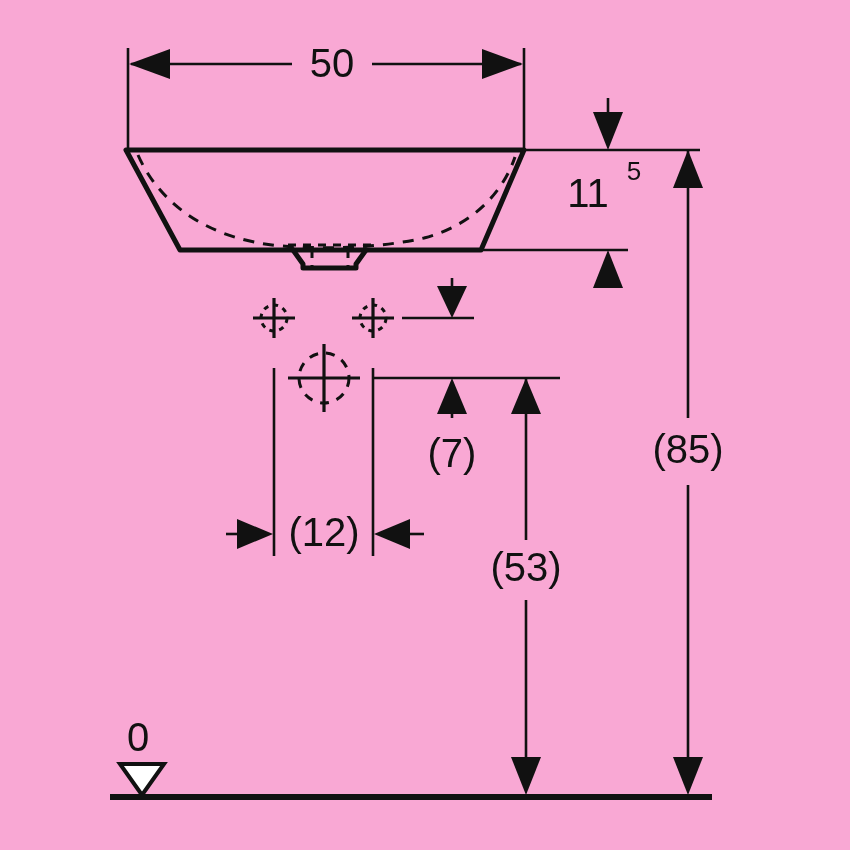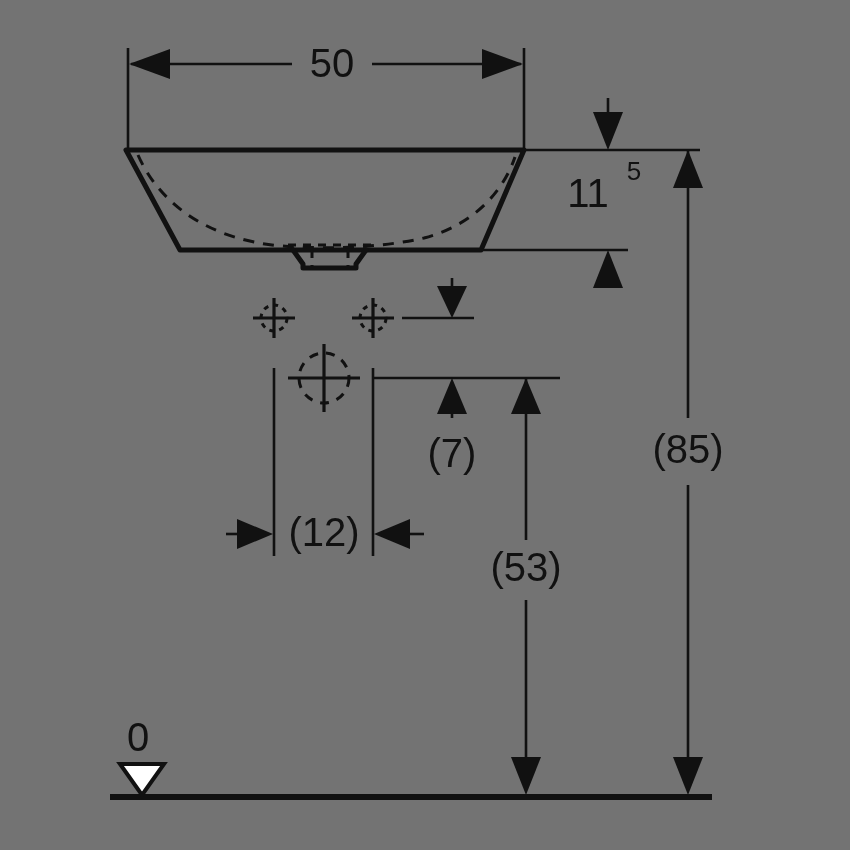--- a/index.html
+++ b/index.html
@@ -8,21 +8,21 @@
     padding: 0;
     background: #ffffff;
   }
   body {
     font-family: "Liberation Sans", sans-serif;
   }
   #drawing-root {
     position: relative;
     width: 850px;
     height: 850px;
-    background: #737373;
+    background: #f9a8d4;
     overflow: hidden;
   }
   #drawing-svg {
     display: block;
     width: 850px;
     height: 850px;
   }
   .dim-text {
     font-family: "Liberation Sans", sans-serif;
     fill: #111111;

